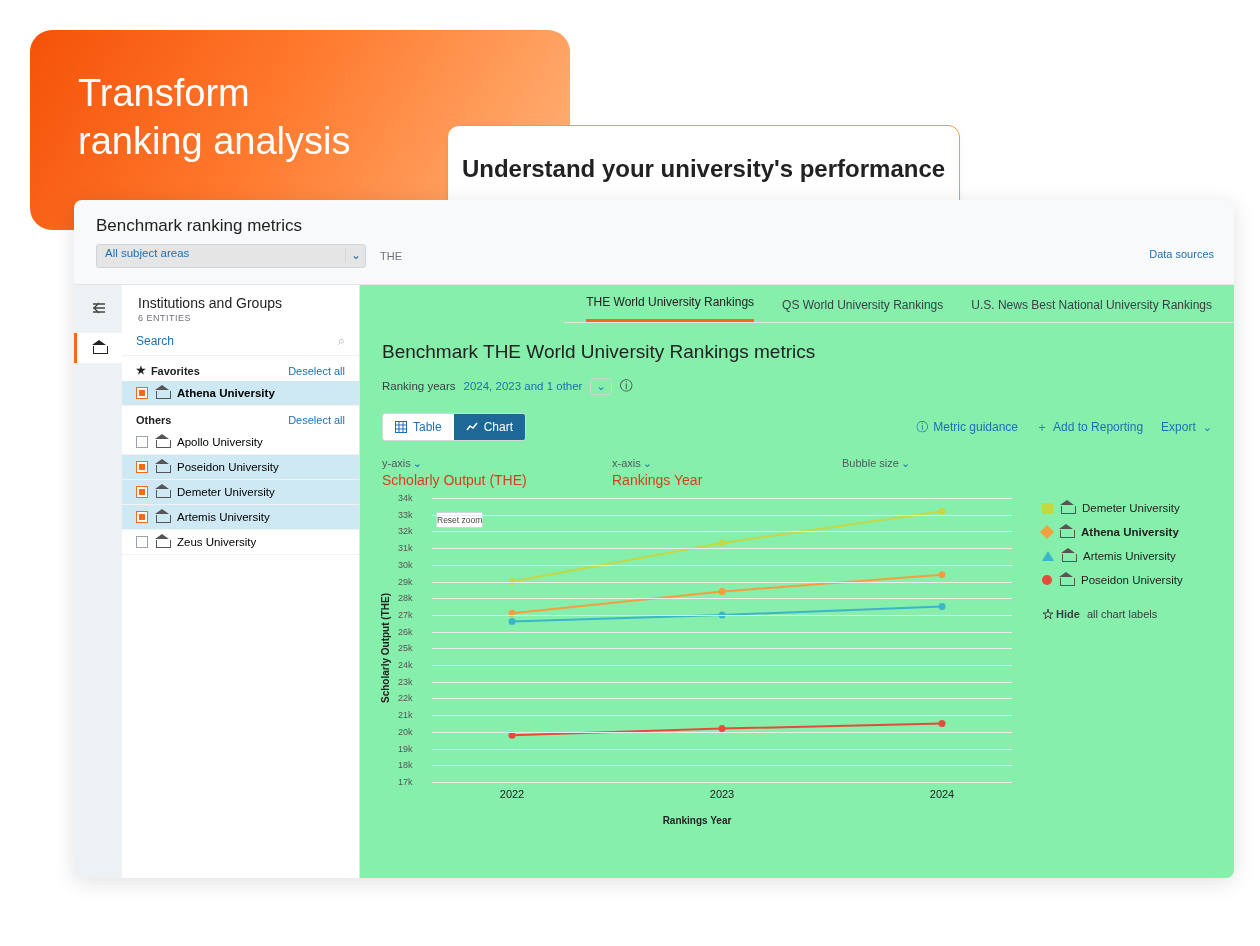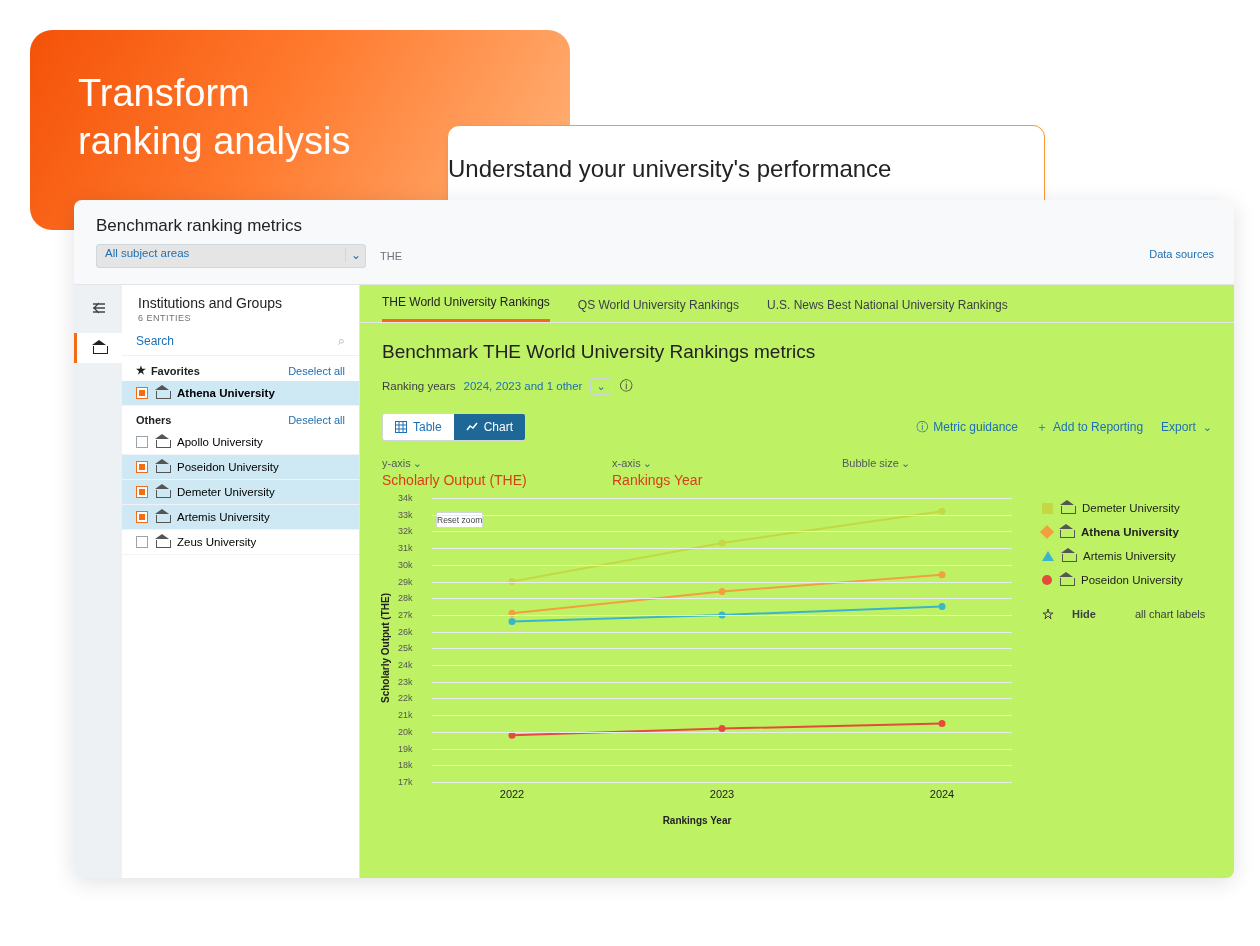--- a/index.html
+++ b/index.html
@@ -1,19 +1,19 @@
 <!DOCTYPE html>
 <html><head>
 <meta charset="utf-8">
 <style>
   * { box-sizing: border-box; margin: 0; padding: 0; }
   body { font-family: -apple-system, BlinkMacSystemFont, "Segoe UI", Arial, sans-serif; background:#fff; width:1260px; height:946px; position:relative; }
   .hero-card { position:absolute; top:30px; left:30px; width:540px; height:200px; border-radius:22px; background:linear-gradient(120deg,#f45208 0%,#ff7a2e 45%,#ffb57b 100%); padding:40px 48px; color:#fff; }
   .hero-card h1 { font-size:38px; font-weight:400; line-height:1.25; }
-  .callout { position:absolute; top:125px; left:447px; width:598px; height:88px; background:#fff; border:1.5px solid #f59b3c; border-radius:12px; display:flex; align-items:center; font-size:24px; color:#222; box-shadow:0 2px 6px rgba(0,0,0,0.05); }
+  .callout { position:absolute; top:125px; left:447px; width:513px; height:88px; background:#fff; border:1.5px solid #f59b3c; border-radius:12px; display:flex; align-items:center; justify-content:center; font-size:24px; color:#222; box-shadow:0 2px 6px rgba(0,0,0,0.05);font-weight:bold; }
   .app { position:absolute; top:200px; left:74px; width:1160px; height:678px; background:#f8f9fa; border-radius:8px; box-shadow:0 4px 22px rgba(0,0,0,0.12); overflow:hidden; }
   .app-header { padding:16px 22px 0 22px; }
   .app-header h2 { font-size:17px; font-weight:500; color:#222; margin-bottom:8px; }
   .subject-row { display:flex; align-items:center; gap:14px; }
   .subject-select { width:270px; height:24px; border:1px solid #cfd6dc; border-radius:3px; padding:2px 8px; font-size:11.5px; color:#1e6fb3; background:#e5e5e5; position:relative; }
   .subject-select .chev { position:absolute; right:4px; top:3px; color:#1e6fb3; font-size:12px; border-left:1px solid #cfd6dc; padding-left:5px; }
   .subject-the { font-size:11px; color:#6b727a; }
   .data-sources { position:absolute; right:20px; top:48px; font-size:11px; color:#1e6fb3; cursor:pointer; }
   .app-body { display:flex; height:calc(100% - 80px); margin-top:16px; border-top:1px solid #e1e5ea; }
   .rail { width:48px; background:#eef1f4; display:flex; flex-direction:column; align-items:center; padding-top:8px; gap:10px; }
@@ -30,21 +30,21 @@
   .sect-head { display:flex; justify-content:space-between; align-items:center; padding:8px 14px 4px; font-size:11px; }
   .sect-head .lbl { font-weight:600; color:#222; display:flex; align-items:center; gap:5px;}
   .sect-head .action { color:#1e6fb3; cursor:pointer; }
   .inst-row { display:flex; align-items:center; gap:8px; padding:6px 14px; font-size:11.5px; border-bottom:1px solid #f1f3f6; }
   .inst-row.sel { background:#cfe9f4; }
   .inst-row .cb { width:12px; height:12px; border:1.5px solid #9aa3ad; background:#fff; position:relative; flex:none; }
   .inst-row.sel .cb { border-color:#f46b16; }
   .inst-row.sel .cb::after { content:""; position:absolute; inset:2px; background:#f46b16; }
   .inst-ico { color:#555; font-size:12px; flex:none; }
   .inst-row.fav .name { font-weight:600; }
-  .main { flex:1; background:#bef264; display:flex; flex-direction:column; }
+  .main { flex:1; background:#86efac; display:flex; flex-direction:column;align-items:flex-end; }
   .tabs { display:flex; gap:28px; padding:0 22px; border-bottom:1px solid #e1e5ea; height:38px; align-items:flex-end; }
   .tab { font-size:12px; color:#3a3f45; padding-bottom:10px; cursor:pointer; }
   .tab.active { color:#222; border-bottom:3px solid #f46b16; font-weight:500; }
   .main-inner { padding:18px 22px; }
   .main-inner h3 { font-size:19px; font-weight:400; color:#222; margin-bottom:14px; }
   .ry-row { display:flex; align-items:center; gap:8px; font-size:11.5px; color:#3a3f45; margin-bottom:18px; }
   .ry-row .link { color:#1e6fb3; }
   .ry-drop { border:1px solid #cfd6dc; border-radius:3px; padding:1px 5px; color:#1e6fb3; font-size:11px; }
   .ry-info { color:#3a3f45; font-size:13px; }
   .toolbar { display:flex; align-items:center; gap:0; margin-bottom:16px; }
@@ -62,21 +62,21 @@
   .chart-wrap { display:flex; margin-top:10px; }
   .chart-area { position:relative; width:630px; height:310px; }
   .chart-legend { width:200px; padding-left:30px; padding-top:4px; }
   .legend-row { display:flex; align-items:center; gap:8px; font-size:11.5px; color:#222; margin-bottom:12px; }
   .legend-row.bold { font-weight:600; }
   .lg-mark { width:11px; height:11px; flex:none; }
   .lg-mark.sq { background:#c3d843; }
   .lg-mark.diamond { width:10px; height:10px; background:#f2a03e; transform:rotate(45deg); }
   .lg-mark.tri { width:0;height:0;border-left:6px solid transparent;border-right:6px solid transparent;border-bottom:10px solid #3bb5c9; background:none;}
   .lg-mark.circ { width:10px;height:10px;border-radius:50%; background:#e54b3a;}
-  .hide-lbls { display:flex; align-items:center; gap:18px; font-size:11px; color:#3a3f45; margin-top:22px; cursor:pointer;}
+  .hide-lbls { display:flex; align-items:center; gap:2px; font-size:11px; color:#3a3f45; margin-top:22px; cursor:pointer;}
   .y-axis-title { position:absolute; left:-2px; top:150px; transform:rotate(-90deg) translateX(-50%); transform-origin:left top; font-size:10px; font-weight:600; color:#222; white-space:nowrap;}
   .x-axis-title { position:absolute; left:50%; bottom:-18px; transform:translateX(-50%); font-size:10px; font-weight:600; color:#222;}
   .plot { position:absolute; left:50px; top:0; right:0; bottom:26px; }
   .ytick { position:absolute; left:-34px; font-size:9px; color:#555; transform:translateY(-50%); }
   .gridline { position:absolute; left:0; right:0; height:1px; background:#e9ecef; }
   .xtick { position:absolute; bottom:-18px; font-size:11px; color:#222; transform:translateX(-50%); }
   .reset-zoom { position:absolute; left:4px; top:14px; font-size:8.5px; border:1px solid #cfd6dc; border-radius:2px; background:#fff; padding:2px 0; color:#444; }
   svg.lines { position:absolute; inset:0; }
   .bank-icon { display:inline-block; width:13px; height:11px; position:relative; }
   .bank-icon::before { content:""; position:absolute; left:0; bottom:0; width:13px; height:7px; border:1px solid currentColor; border-top:none;}

